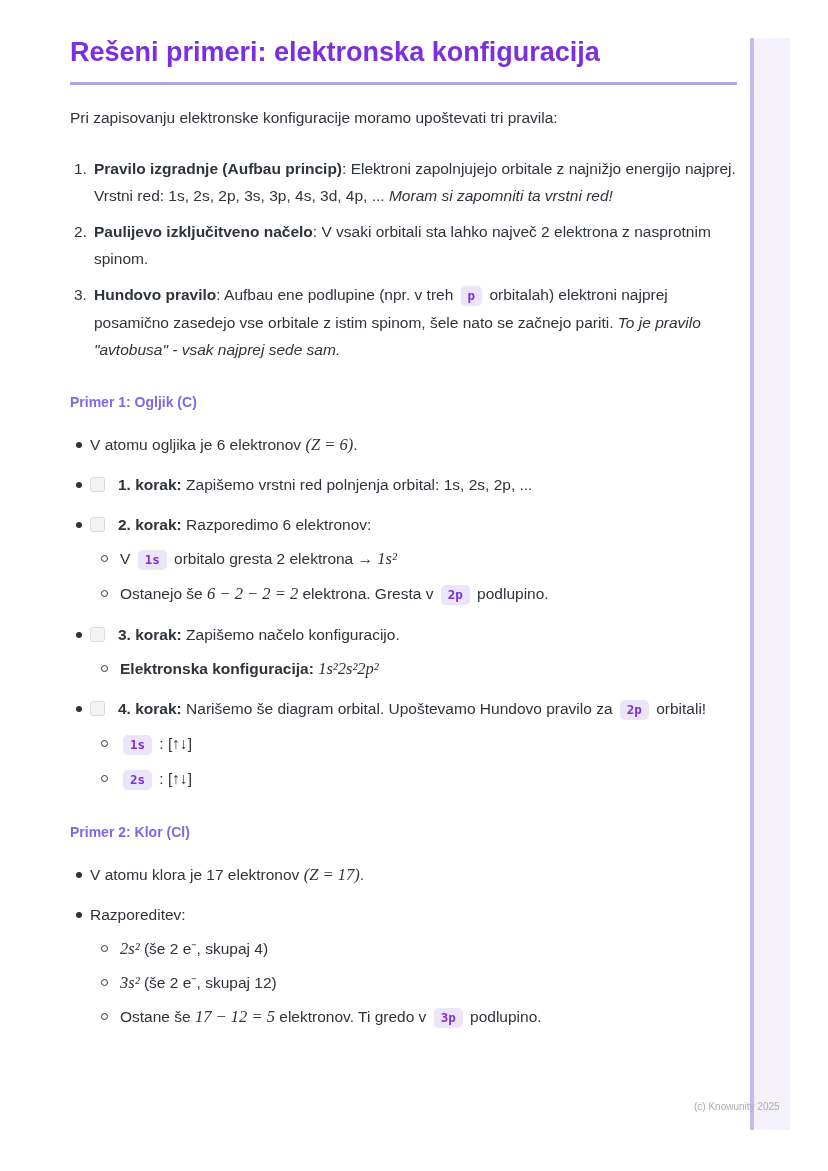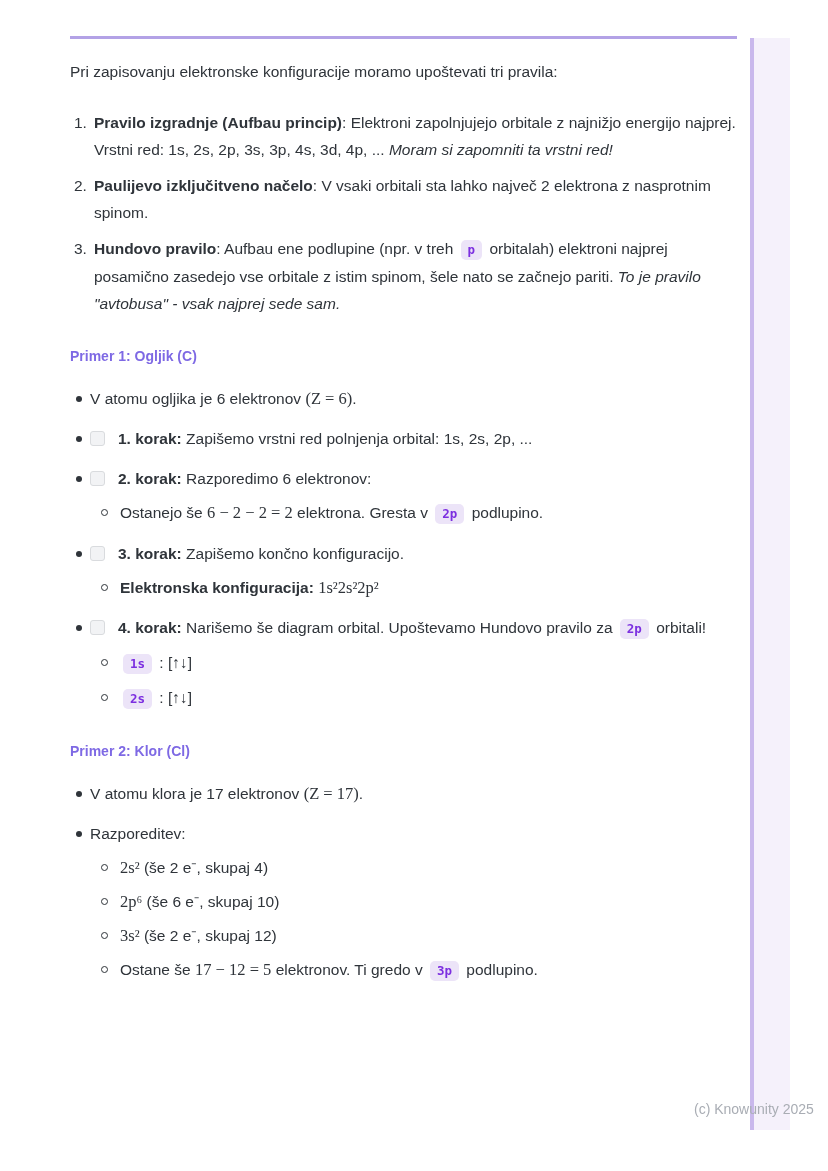--- a/index.html
+++ b/index.html
@@ -39,40 +39,41 @@
   .li{position:relative;padding-left:20px;margin-bottom:13px;line-height:27px;}
   .dot{position:absolute;left:6px;top:11px;width:6px;height:6px;border-radius:50%;background:#2f343a;}
   .subli{position:relative;padding-left:30px;margin-top:7px;line-height:27px;}
   .circle{position:absolute;left:11px;top:10px;width:5px;height:5px;border-radius:50%;border:1.5px solid #2f343a;background:transparent;}
   .checkbox{
     display:inline-block;width:13px;height:13px;vertical-align:-2px;
     background:#f2f3f5;border:1px solid #d9dbde;border-radius:3px;margin-right:13px;
   }
   strong{font-weight:bold;}
   em{font-style:italic;}
-  .math{font-family:"Liberation Serif", serif;font-size:16.5px;}
+  .math{font-family:"Liberation Serif", serif;font-style:italic;font-size:16.5px;}
   .badge{
     font-family:"DejaVu Sans Mono", monospace;font-size:12.5px;font-weight:bold;
     color:var(--badge-text);background:var(--badge-bg);
     padding:2px 7px 3px 7px;border-radius:5px;margin:0 3px;white-space:nowrap;
   }
   
   .side-strip{
     position:absolute;left:750px;top:38px;width:36px;height:1092px;
     background:var(--strip-bg);border-left:4px solid var(--strip-border);z-index:2;
   }
   .watermark{
-    position:absolute;left:694px;top:1101px;font-size:14px;color:var(--watermark);
+    position:absolute;left:694px;top:1101px;font-size:10px;color:var(--watermark);
     z-index:3;white-space:nowrap;
   }
 </style>
 </head>
 <body>
 
 <div class="content">
+  <h1 class="page-title">Rešeni primeri: elektronska konfiguracija</h1>
   <hr class="title-rule">
   <p class="intro">Pri zapisovanju elektronske konfiguracije moramo upoštevati tri pravila:</p>
 
   <div class="rules">
       <div class="rule"><span class="rule-num">1.</span><strong>Pravilo izgradnje (Aufbau princip)</strong><span>: Elektroni zapolnjujejo orbitale z najnižjo energijo najprej. Vrstni red: 1s, 2s, 2p, 3s, 3p, 4s, 3d, 4p, ... </span><em>Moram si zapomniti ta vrstni red!</em></div>
       <div class="rule"><span class="rule-num">2.</span><strong>Paulijevo izključitveno načelo</strong><span>: V vsaki orbitali sta lahko največ 2 elektrona z nasprotnim spinom.</span></div>
       <div class="rule"><span class="rule-num">3.</span><strong>Hundovo pravilo</strong><span>: Aufbau ene podlupine (npr. v treh </span><span class="badge">p</span><span> orbitalah) elektroni najprej posamično zasedejo vse orbitale z istim spinom, šele nato se začnejo pariti. </span><em>To je pravilo "avtobusa" - vsak najprej sede sam.</em></div>
     </div>
 
   <h2 class="section-heading">Primer 1: Ogljik (C)</h2>
@@ -83,27 +84,31 @@
       </div>
       <div class="li">
         <span class="dot"></span>
         <div><span class="checkbox"></span><strong>1. korak:</strong><span> Zapišemo vrstni red polnjenja orbital: 1s, 2s, 2p, ...</span></div>
       </div>
       <div class="li">
         <span class="dot"></span>
         <div><span class="checkbox"></span><strong>2. korak:</strong><span> Razporedimo 6 elektronov:</span><div class="sublist">
             <div class="subli">
               <span class="circle"></span>
+              <div><span>V </span><span class="badge">1s</span><span> orbitalo gresta 2 elektrona → </span><span class="math">1s²</span></div>
+            </div>
+            <div class="subli">
+              <span class="circle"></span>
               <div><span>Ostanejo še </span><span class="math">6 − 2 − 2 = 2</span><span> elektrona. Gresta v </span><span class="badge">2p</span><span> podlupino.</span></div>
             </div>
           </div></div>
       </div>
       <div class="li">
         <span class="dot"></span>
-        <div><span class="checkbox"></span><strong>3. korak:</strong><span> Zapišemo končno konfiguracijo.</span><div class="sublist">
+        <div><span class="checkbox"></span><strong>3. korak:</strong><span> Zapišemo načelo konfiguracijo.</span><div class="sublist">
             <div class="subli">
               <span class="circle"></span>
               <div><strong>Elektronska konfiguracija: </strong><span class="math">1s²2s²2p²</span></div>
             </div>
           </div></div>
       </div>
       <div class="li">
         <span class="dot"></span>
         <div><span class="checkbox"></span><strong>4. korak:</strong><span> Narišemo še diagram orbital. Upoštevamo Hundovo pravilo za </span><span class="badge">2p</span><span> orbitali!</span><div class="sublist">
             <div class="subli">
@@ -126,24 +131,20 @@
       </div>
       <div class="li">
         <span class="dot"></span>
         <div><span>Razporeditev:</span><div class="sublist">
             <div class="subli">
               <span class="circle"></span>
               <div><span class="math">2s²</span><span> (še 2 e⁻, skupaj 4)</span></div>
             </div>
             <div class="subli">
               <span class="circle"></span>
-              <div><span class="math">2p⁶</span><span> (še 6 e⁻, skupaj 10)</span></div>
-            </div>
-            <div class="subli">
-              <span class="circle"></span>
               <div><span class="math">3s²</span><span> (še 2 e⁻, skupaj 12)</span></div>
             </div>
             <div class="subli">
               <span class="circle"></span>
               <div><span>Ostane še </span><span class="math">17 − 12 = 5</span><span> elektronov. Ti gredo v </span><span class="badge">3p</span><span> podlupino.</span></div>
             </div>
           </div></div>
       </div>
     </div>
 </div>

